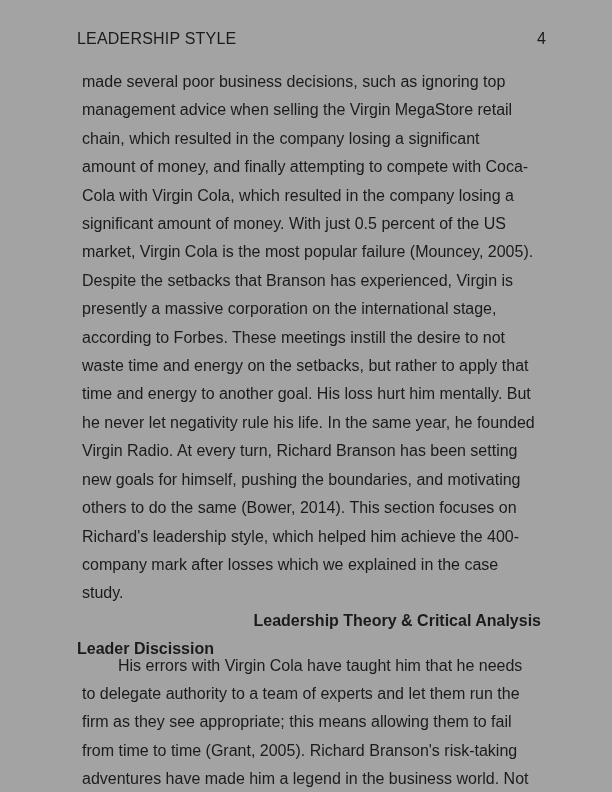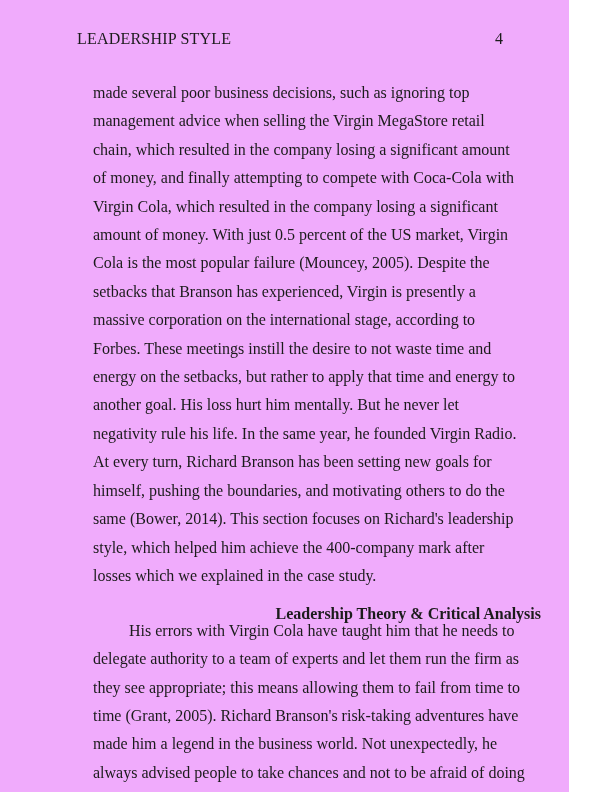--- a/index.html
+++ b/index.html
@@ -6,25 +6,25 @@
     margin: 0;
     padding: 0;
   }
   body {
     width: 612px;
     height: 792px;
     background: #ffffff;
   }
   .page {
     position: relative;
-    width: 569px;
+    width: 612px;
     height: 792px;
-    background: #f0abfc;
+    background: #a3a3a3;
     overflow: hidden;
-    font-family: Liberation Serif, serif;
+    font-family: Liberation Sans, sans-serif;
     font-size: 16px;
     color: #1b1b1b;
     -webkit-font-smoothing: antialiased;
   }
   .page-header {
     position: absolute;
     top: 30px;
     left: 77px;
     right: 66px;
     display: flex;
@@ -37,21 +37,21 @@
   }
   .content {
     position: absolute;
     top: 63px;
     left: 77px;
     width: 464px;
     line-height: 28.4px;
     text-align: left;
   }
   .para {
-    margin: 16px;
+    margin: 5px;
     padding: 0;
   }
   .section-heading {
     margin: -6px 0 0 0;
     padding: 0;
     font-size: 16px;
     font-weight: bold;
     text-align: right;
     line-height: 28.4px;
   }
@@ -77,18 +77,19 @@
     <span class="running-head">LEADERSHIP STYLE</span>
     <span class="page-number">4</span>
   </div>
 
   <div class="content">
 
     <p class="para">made several poor business decisions, such as ignoring top management advice when selling the Virgin MegaStore retail chain, which resulted in the company losing a significant amount of money, and finally attempting to compete with Coca-Cola with Virgin Cola, which resulted in the company losing a significant amount of money. With just 0.5 percent of the US market, Virgin Cola is the most popular failure (Mouncey, 2005). Despite the setbacks that Branson has experienced, Virgin is presently a massive corporation on the international stage, according to Forbes. These meetings instill the desire to not waste time and energy on the setbacks, but rather to apply that time and energy to another goal. His loss hurt him mentally. But he never let negativity rule his life. In the same year, he founded Virgin Radio. At every turn, Richard Branson has been setting new goals for himself, pushing the boundaries, and motivating others to do the same (Bower, 2014). This section focuses on Richard's leadership style, which helped him achieve the 400-company mark after losses which we explained in the case study.</p>
 
     <h2 class="section-heading">Leadership Theory &amp; Critical Analysis</h2>
 
+    <h3 class="subsection-heading">Leader Discission</h3>
 
     <p class="para indented">His errors with Virgin Cola have taught him that he needs to delegate authority to a team of experts and let them run the firm as they see appropriate; this means allowing them to fail from time to time (Grant, 2005). Richard Branson's risk-taking adventures have made him a legend in the business world. Not unexpectedly, he always advised people to take chances and not to be afraid of doing them. Fear of failure is already a hindrance to your progress if you let it get in the way. As a result of Virgin's loss, Richard Branson decided to launch a new firm, Virgin Atlantic, which allowed Virgin to re-enter the 400-company journey once more (Dickinson, 2009).</p>
 
   </div>
 
 </div>
 
 </body></html>

